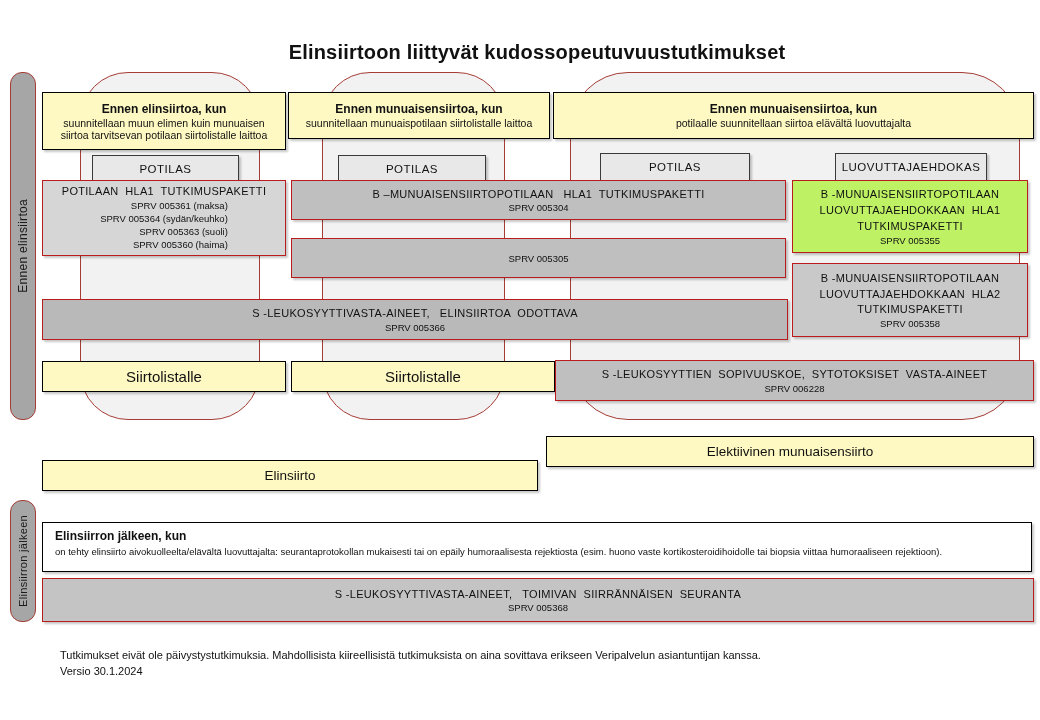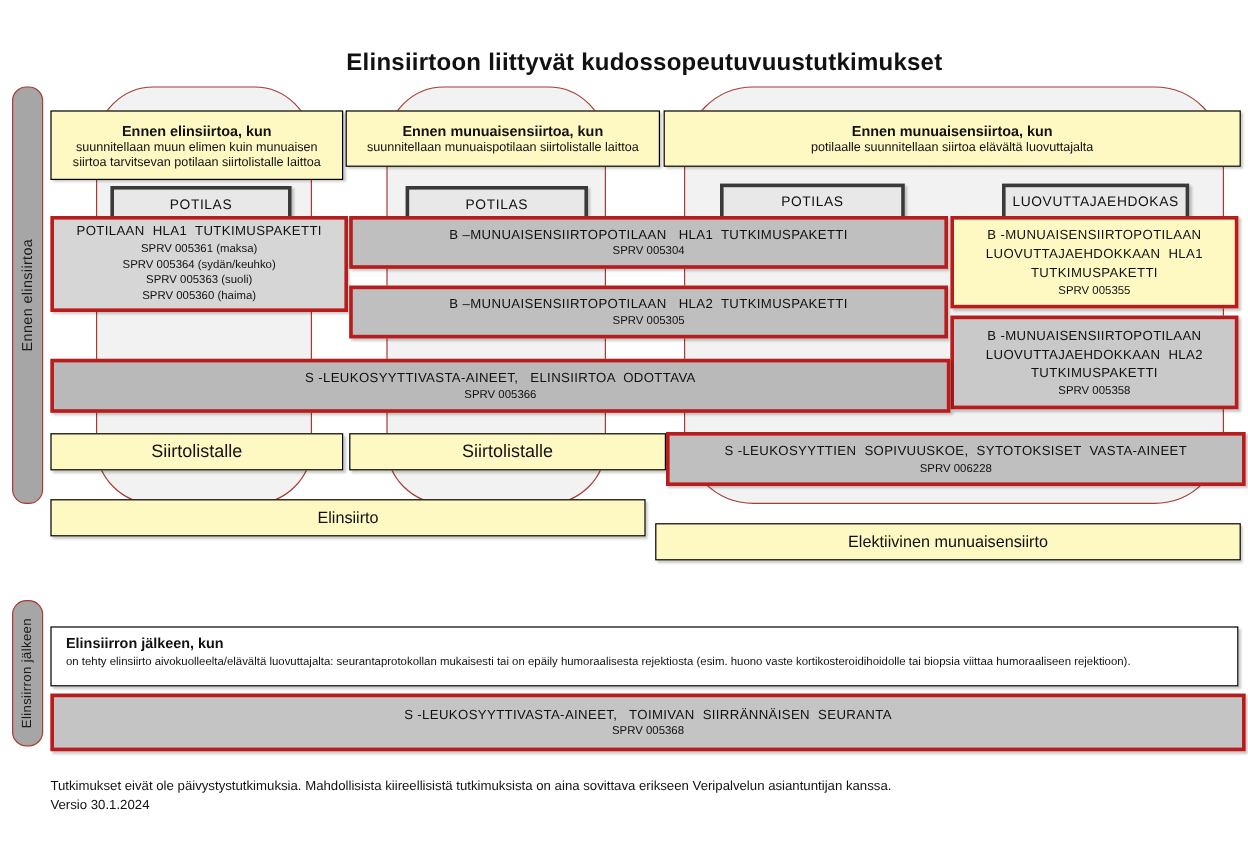--- a/index.html
+++ b/index.html
@@ -16,36 +16,36 @@
   .stadium{position:absolute;top:72px;height:346px;background:var(--panel);
            border:1.5px solid var(--red);border-radius:48px;}
   .vbar{position:absolute;left:10px;width:24px;background:var(--bar);
         border:1.5px solid var(--red);border-radius:12px;
         display:flex;align-items:center;justify-content:center;}
   .vtext{writing-mode:vertical-rl;transform:rotate(180deg);font-size:12px;
          white-space:nowrap;color:#1a1a1a;letter-spacing:.3px;}
   .wbox{position:absolute;background:#fef9c3;border:1.2px solid #000;
         display:flex;flex-direction:column;align-items:center;justify-content:center;
         text-align:center;box-shadow:2px 2px 2px rgba(0,0,0,.22);}
-  .gbox{position:absolute;border:3px solid #b91c1c;
+  .gbox{position:absolute;border:1px solid #b91c1c;
         display:flex;flex-direction:column;align-items:center;justify-content:center;
         text-align:center;box-shadow:2px 2px 2px rgba(0,0,0,.22);}
   .hbold{font-size:12px;font-weight:bold;white-space:pre-wrap;}
   .hsub{font-size:10.5px;margin-top:1px;padding:0 8px;white-space:pre-wrap;}
   .actor{font-size:11.5px;letter-spacing:.5px;white-space:pre-wrap;}
   .btitle{font-size:11px;letter-spacing:.3px;white-space:pre-wrap;line-height:1.45;padding:0 10px;}
   .code{font-size:9.5px;margin-top:0;white-space:pre-wrap;}
-  .codes div{font-size:9.5px;line-height:1.35;white-space:pre-wrap;}
+  .codes div{font-size:9.5px;line-height:1.35;white-space:pre-wrap;text-align:right;}
   .outcome{font-size:15px;}
   .phase{font-size:13.5px;}
   .after-head{position:absolute;background:#fff;border:1.2px solid #000;
         box-shadow:2px 2px 2px rgba(0,0,0,.22);padding:6px 12px;box-sizing:border-box;}
   .after-head .hb{font-size:12px;font-weight:bold;text-align:left;}
   .after-head .hs{font-size:9.5px;text-align:left;margin-top:3px;white-space:nowrap;overflow:hidden;}
-  .footer{position:absolute;left:42px;font-size:11px;line-height:1.45;}
+  .footer{position:absolute;left:60px;font-size:11px;line-height:1.45;}
 </style>
 </head>
 <body>
 
 <div class="page">
 
   <h1 class="title">Elinsiirtoon liittyvät kudossopeutuvuustutkimukset</h1>
 
   <div class="vbar" style="top:72px;height:346px;">
     <span class="vtext">Ennen elinsiirtoa</span>
@@ -89,25 +89,24 @@
       <div>SPRV 005363 (suoli)</div>
       <div>SPRV 005360 (haima)</div>
     </div>
   </div>
 
   <div class="gbox" style="left:291px;top:180px;width:493px;height:38px;background:#bfbfbf;">
     <div class="btitle">B –MUNUAISENSIIRTOPOTILAAN   HLA1  TUTKIMUSPAKETTI</div>
     <div class="code">SPRV 005304</div>
   </div>
   <div class="gbox" style="left:291px;top:238px;width:493px;height:38px;background:#bfbfbf;">
-    <div class="btitle">B –MUNUAISENSIIRTOPOTILAAN   HLA2  TUTKIMUSPAKETTI</div>
     <div class="code">SPRV 005305</div>
   </div>
 
-  <div class="gbox" style="left:792px;top:180px;width:234px;height:71px;background:#fef9c3;">
+  <div class="gbox" style="left:792px;top:180px;width:234px;height:71px;background:#bef264;">
     <div class="btitle">B -MUNUAISENSIIRTOPOTILAAN LUOVUTTAJAEHDOKKAAN  HLA1 TUTKIMUSPAKETTI</div>
     <div class="code">SPRV 005355</div>
   </div>
   <div class="gbox" style="left:792px;top:263px;width:234px;height:72px;background:#c9c9c9;">
     <div class="btitle">B -MUNUAISENSIIRTOPOTILAAN LUOVUTTAJAEHDOKKAAN  HLA2 TUTKIMUSPAKETTI</div>
     <div class="code">SPRV 005358</div>
   </div>
 
   <div class="gbox" style="left:42px;top:299px;width:744px;height:39px;background:#b9b9b9;">
     <div class="btitle">S -LEUKOSYYTTIVASTA-AINEET,   ELINSIIRTOA  ODOTTAVA</div>
@@ -118,21 +117,21 @@
     <span class="outcome">Siirtolistalle</span>
   </div>
   <div class="wbox" style="left:291px;top:361px;width:262px;height:29px;">
     <span class="outcome">Siirtolistalle</span>
   </div>
   <div class="gbox" style="left:555px;top:360px;width:477px;height:39px;background:#bfbfbf;">
     <div class="btitle">S -LEUKOSYYTTIEN  SOPIVUUSKOE,  SYTOTOKSISET  VASTA-AINEET</div>
     <div class="code">SPRV 006228</div>
   </div>
 
-  <div class="wbox" style="left:42px;top:416px;width:494px;height:29px;text-align:right;">
+  <div class="wbox" style="left:42px;top:460px;width:494px;height:29px;text-align:right;">
     <span class="phase">Elinsiirto</span>
   </div>
   <div class="wbox" style="left:546px;top:436px;width:486px;height:29px;">
     <span class="phase">Elektiivinen munuaisensiirto</span>
   </div>
 
   <div class="vbar" style="top:500px;height:120px;">
     <span class="vtext" style="font-size:11px;">Elinsiirron jälkeen</span>
   </div>
 

